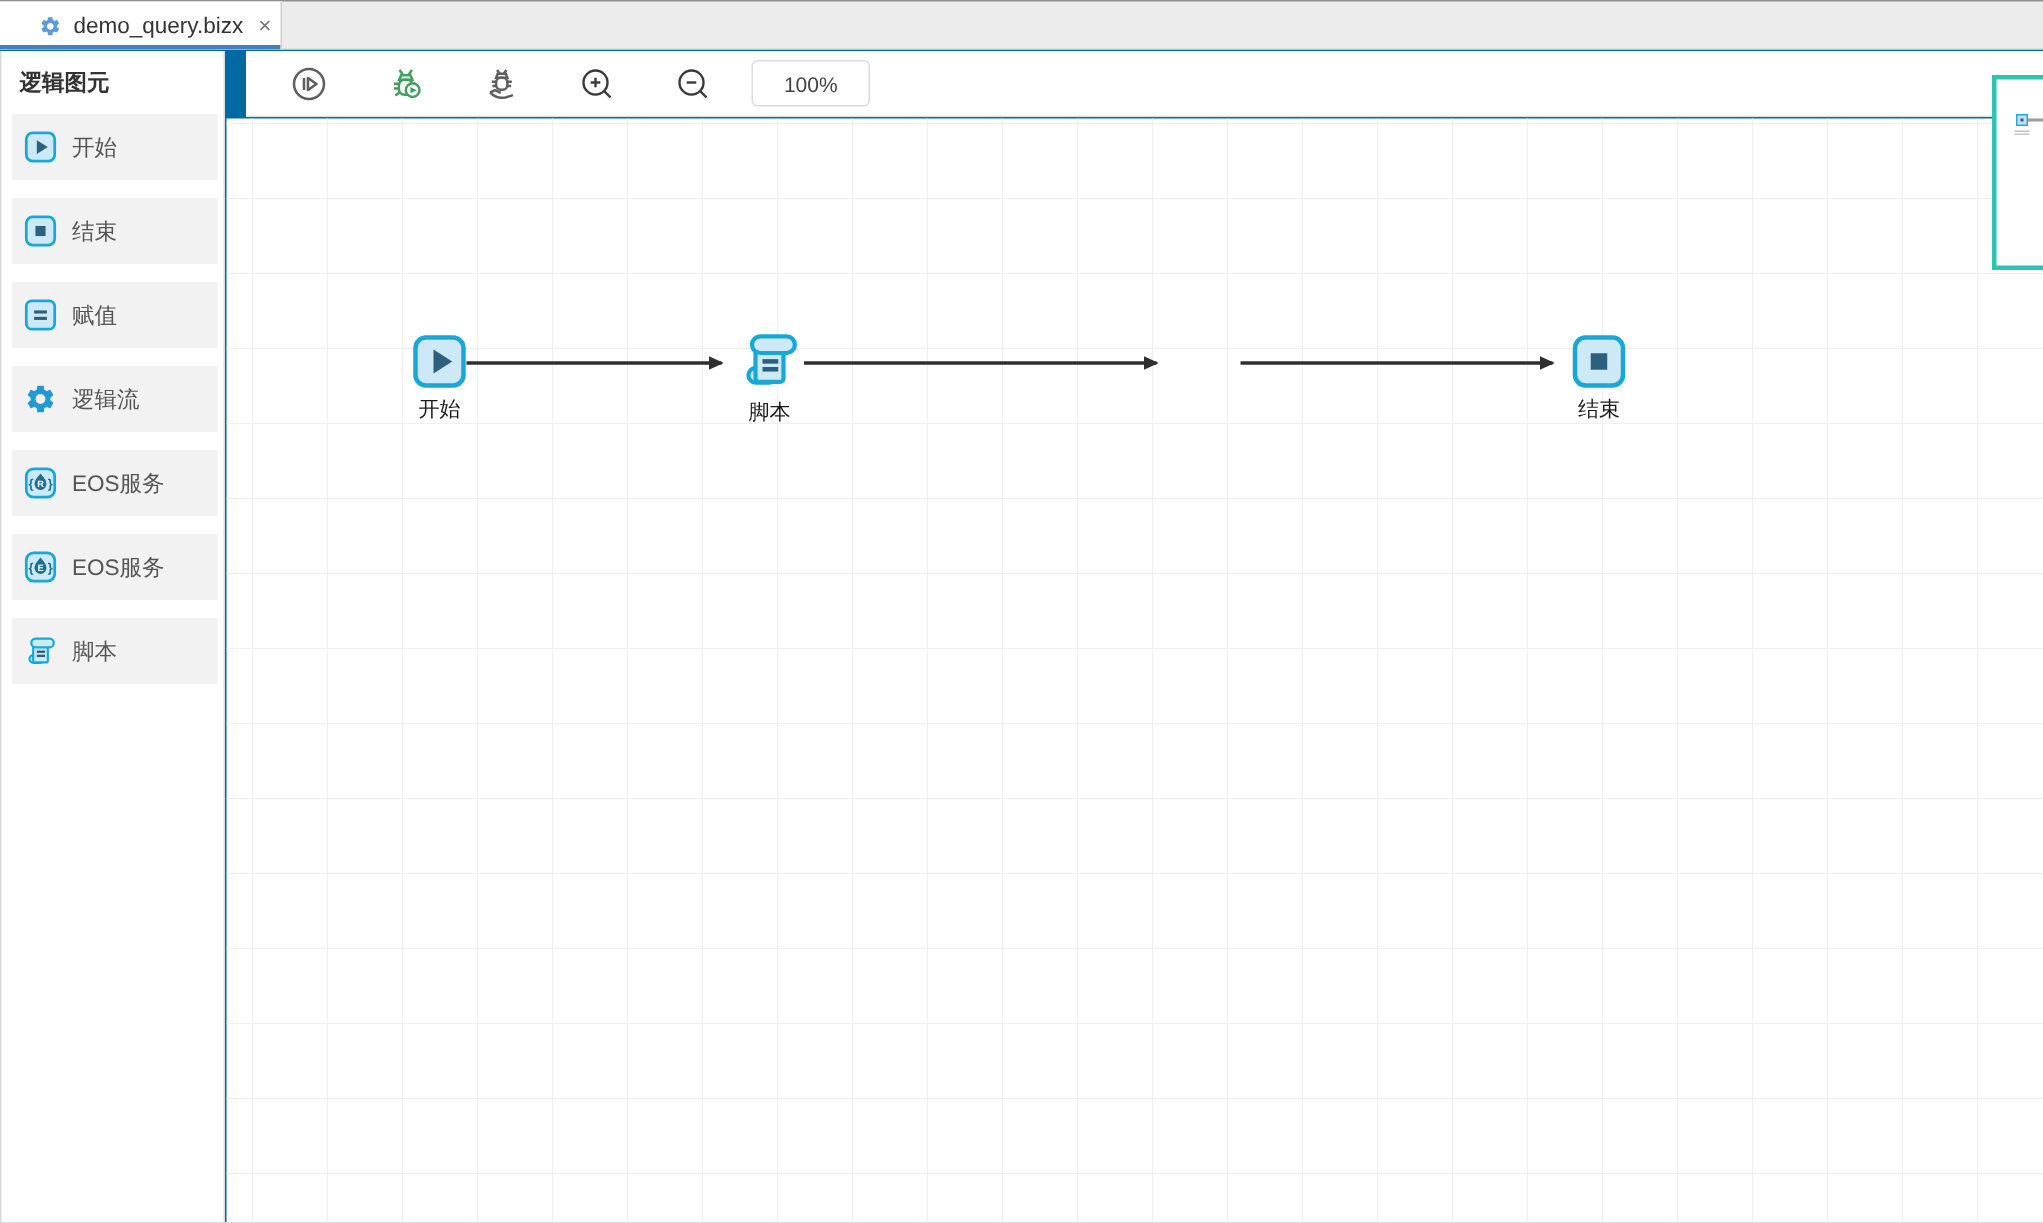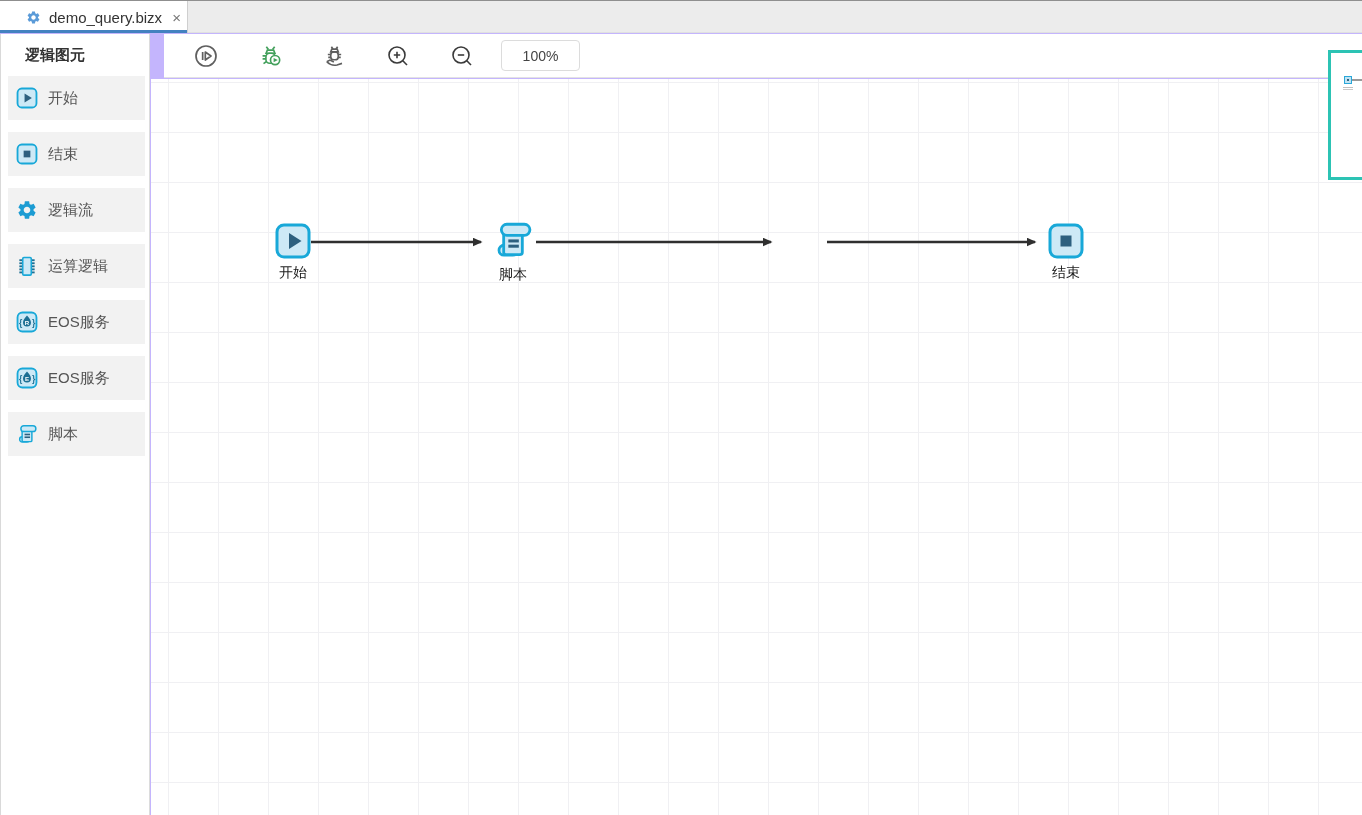--- a/index.html
+++ b/index.html
@@ -1,33 +1,33 @@
 <!DOCTYPE html>
 <html><head>
 <meta charset="utf-8">
 <style>
   * { margin:0; padding:0; box-sizing:border-box; }
   html,body { width:1362px; height:815px; overflow:hidden; background:#fff;
     font-family:"Liberation Sans", sans-serif; }
-  .app { position:relative; width:1362px; height:815px; background:#c4b5fd; }
+  .app { position:relative; width:1362px; height:815px; background:#0369a1; }
 
   
   .tabbar { position:absolute; left:0; top:0; width:1362px; height:33px;
     background:#ececec; border-top:1px solid #8f8f8f; border-bottom:1px solid #e0e0e0; display:flex; }
   .tab { width:188px; height:32px; background:#fff; display:flex; align-items:center;
     padding-left:26px; gap:8px; border-right:1px solid #cfcfcf;
     box-shadow: inset 0 -3px 0 #4381c0; cursor:pointer; }
   .tab-title { font-size:15px; color:#333; }
   .tab-close { font-size:15px; color:#777; margin-left:2px; line-height:1; }
   .tab-gear svg { display:block; }
 
   
   .sidebar { position:absolute; left:0; top:34px; width:150px; height:781px; background:#fff;
     border-right:1px solid #dcdcdc; border-left:1px solid #d9d9d9; }
-  .sidebar-title { height:42px; display:flex; align-items:center; padding-left:24px;
+  .sidebar-title { height:42px; display:flex; align-items:center; padding-left:12px;
     font-size:15px; font-weight:bold; color:#333; }
   .side-item { height:44px; margin:0 4px 12px 7px; background:#f2f2f2; display:flex;
     align-items:center; padding-left:8px; gap:10px; cursor:grab; }
   .side-item:first-of-type { margin-top:6px; }
   .side-item .lbl { font-size:15px; color:#555; }
   .side-item svg { display:block; }
 
   
   .toolbar { position:absolute; left:164px; top:34px; width:1211px; height:44px; background:#fff;
     border-bottom:1px solid #e3e3e3; display:flex; align-items:center; }
@@ -98,48 +98,40 @@
     <div class="side-item">
       <span>
         <svg width="22" height="22" viewBox="0 0 36 36">
             <rect x="2.5" y="2.5" width="31" height="31" rx="7" fill="#cde9f6" stroke="#18a8d8" stroke-width="3"></rect>
             <rect x="12.5" y="12.5" width="11" height="11" fill="#2d607f"></rect>
           </svg>
       </span>
       <span class="lbl">结束</span>
     </div>
 
+    <div class="side-item">
+      <span>
+        <svg width="22" height="22" viewBox="0 0 36 36">
+            <rect x="2.5" y="2.5" width="31" height="31" rx="6" fill="#cde9f6" stroke="#18a8d8" stroke-width="3"></rect>
+            <rect x="11" y="13" width="14" height="3.4" fill="#2d607f"></rect>
+            <rect x="11" y="20" width="14" height="3.4" fill="#2d607f"></rect>
+          </svg>
+      </span>
+      <span class="lbl">赋值</span>
+    </div>
 
     <div class="side-item">
       <span>
         <svg width="22" height="22" viewBox="0 0 24 24">
             <path fill="#1c9cd3" d="M19.14,12.94c0.04-0.3,0.06-0.61,0.06-0.94c0-0.32-0.02-0.64-0.07-0.94l2.03-1.58c0.18-0.14,0.23-0.41,0.12-0.61 l-1.92-3.32c-0.12-0.22-0.37-0.29-0.59-0.22l-2.39,0.96c-0.5-0.38-1.03-0.7-1.62-0.94L14.4,2.81c-0.04-0.24-0.24-0.41-0.48-0.41 h-3.84c-0.24,0-0.43,0.17-0.47,0.41L9.25,5.35C8.66,5.59,8.12,5.92,7.63,6.29L5.24,5.33c-0.22-0.08-0.47,0-0.59,0.22L2.74,8.87 C2.62,9.08,2.66,9.34,2.86,9.48l2.03,1.58C4.84,11.36,4.8,11.69,4.8,12s0.02,0.64,0.07,0.94l-2.03,1.58 c-0.18,0.14-0.23,0.41-0.12,0.61l1.92,3.32c0.12,0.22,0.37,0.29,0.59,0.22l2.39-0.96c0.5,0.38,1.03,0.7,1.62,0.94l0.36,2.54 c0.05,0.24,0.24,0.41,0.48,0.41h3.84c0.24,0,0.44-0.17,0.47-0.41l0.36-2.54c0.59-0.24,1.13-0.56,1.62-0.94l2.39,0.96 c0.22,0.08,0.47,0,0.59-0.22l1.92-3.32c0.12-0.22,0.07-0.47-0.12-0.61L19.14,12.94z M12,15.6c-1.98,0-3.6-1.62-3.6-3.6 s1.62-3.6,3.6-3.6s3.6,1.62,3.6,3.6S13.98,15.6,12,15.6z"></path>
           </svg>
       </span>
       <span class="lbl">逻辑流</span>
     </div>
 
-    <div class="side-item">
-      <span>
-        <svg width="22" height="22" viewBox="0 0 36 36">
-            <rect x="5.5" y="7" width="6" height="3" fill="#1d6f93"></rect>
-            <rect x="5.5" y="12" width="6" height="3" fill="#1d6f93"></rect>
-            <rect x="5.5" y="17" width="6" height="3" fill="#1d6f93"></rect>
-            <rect x="5.5" y="22" width="6" height="3" fill="#1d6f93"></rect>
-            <rect x="5.5" y="27" width="6" height="3" fill="#1d6f93"></rect>
-            <rect x="24.5" y="7" width="6" height="3" fill="#1d6f93"></rect>
-            <rect x="24.5" y="12" width="6" height="3" fill="#1d6f93"></rect>
-            <rect x="24.5" y="17" width="6" height="3" fill="#1d6f93"></rect>
-            <rect x="24.5" y="22" width="6" height="3" fill="#1d6f93"></rect>
-            <rect x="24.5" y="27" width="6" height="3" fill="#1d6f93"></rect>
-            <rect x="11" y="4" width="14" height="29" rx="2" fill="#cde9f6" stroke="#18a8d8" stroke-width="2.6"></rect>
-          </svg>
-      </span>
-      <span class="lbl">运算逻辑</span>
-    </div>
 
     <div class="side-item">
       <span>
         <svg width="22" height="22" viewBox="0 0 36 36">
             <rect x="2.5" y="2.5" width="31" height="31" rx="8" fill="#cde9f6" stroke="#18a8d8" stroke-width="3"></rect>
             <text x="5" y="24" font-size="14" font-weight="bold" fill="#1d6f93" font-family="Liberation Sans, sans-serif">{</text>
             <text x="26" y="24" font-size="14" font-weight="bold" fill="#1d6f93" font-family="Liberation Sans, sans-serif">}</text>
             <path d="M18 7.5 C21.5 12 24.5 14.5 24.5 19 a6.5 6.5 0 0 1 -13 0 C11.5 14.5 14.5 12 18 7.5 Z" fill="#1d6f93"></path>
             <text x="18" y="22.5" text-anchor="middle" font-size="10" font-weight="bold" fill="#ffffff" font-family="Liberation Sans, sans-serif">R</text>
           </svg>

